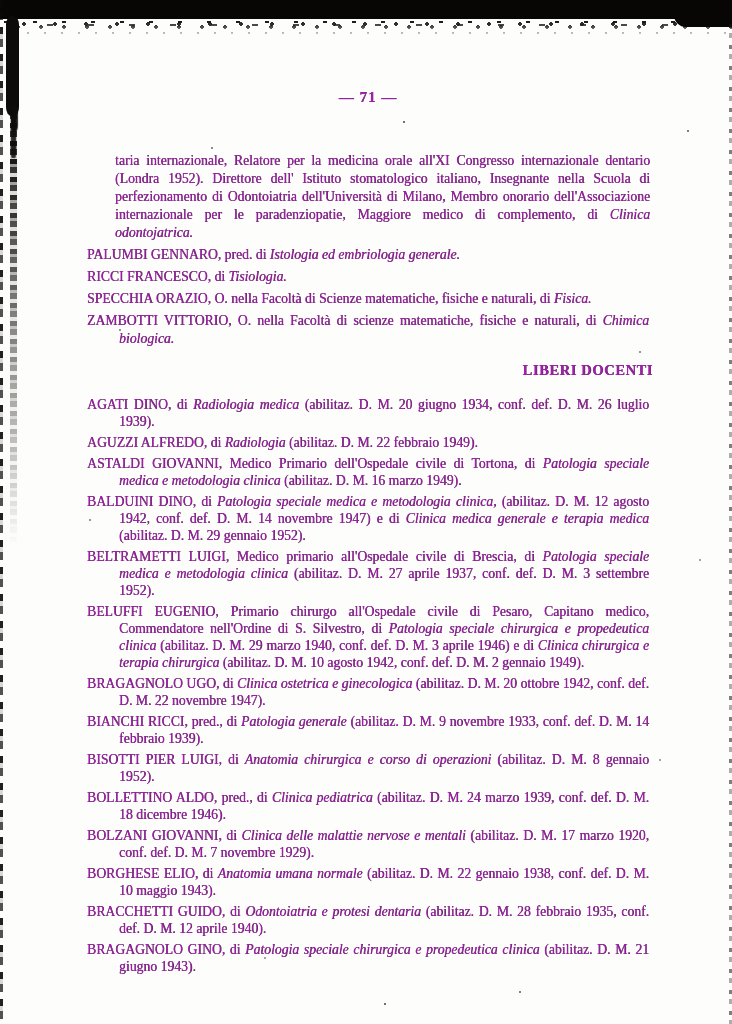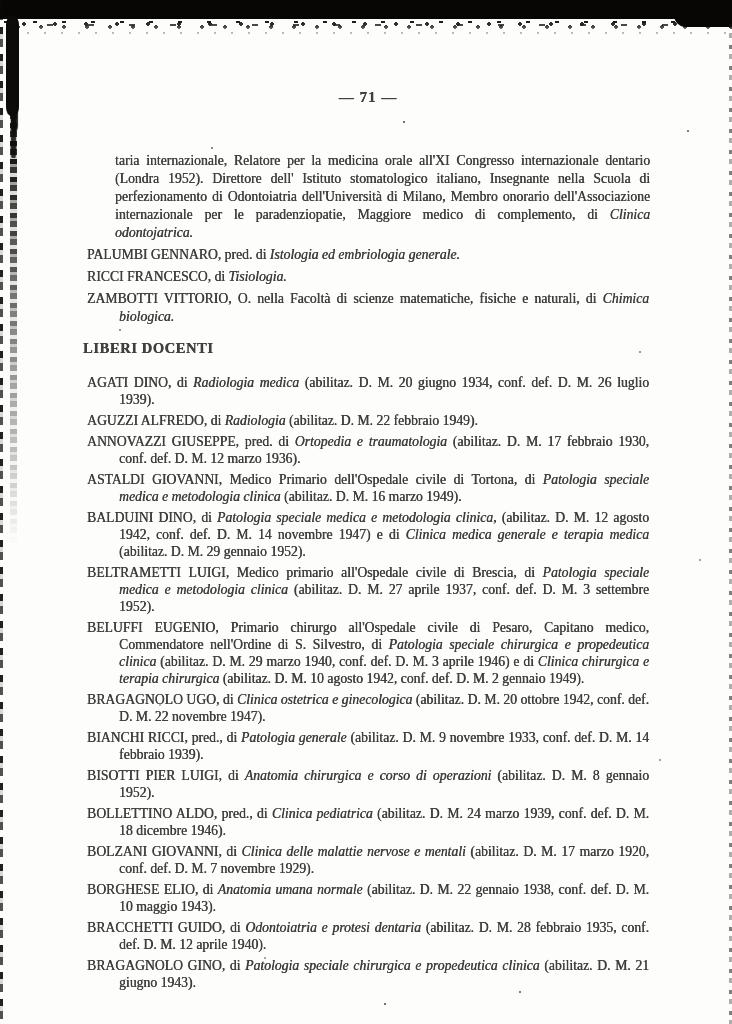--- a/index.html
+++ b/index.html
@@ -3,21 +3,21 @@
 <meta charset="utf-8">
 <style>
   html, body { margin: 0; padding: 0; background: #e8e8e8; }
   .page {
     position: relative;
     width: 732px;
     height: 1024px;
     background: #fdfdfb;
     overflow: hidden;
     font-family: "Liberation Serif", "DejaVu Serif", serif;
-    color: #404040;
+    color: #a21caf;
   }
 
   
   .artifact-top-bar {
     position: absolute; top: 0; left: 0; width: 732px; height: 19px;
     background: #070605;
   }
   .artifact-top-right-corner {
     position: absolute; top: 0; right: 0; width: 58px; height: 27px;
     background: #070605; border-bottom-left-radius: 12px;
@@ -92,21 +92,21 @@
   }
   .cont {
     margin: 0 3px 0 32px; text-align: justify; line-height: 18px;
   }
   .entries p.entry {
     margin: 4px; padding-left: 32px; text-indent: -32px; text-align: justify;
   }
   .faculty-list p.entry { line-height: 18px; }
   .docenti-list p.entry { line-height: 17px; }
   .section-heading {
-    text-align: left; font-size: 14.5px; font-weight: bold;
+    text-align: right; font-size: 14.5px; font-weight: bold;
     letter-spacing: 0.6px; line-height: 18px; margin: 13px 0 17px 0;
   }
   .it { font-style: italic; }
 </style>
 </head>
 <body>
 
 <div class="page">
 
   <div class="artifact-top-bar"></div>
@@ -120,29 +120,29 @@
 
   <div class="content">
 
     <div class="page-number">— 71 —</div>
 
     <p class="cont"><span>taria internazionale, Relatore per la medicina orale all'XI Congresso internazionale dentario (Londra 1952). Direttore dell' Istituto stomatologico italiano, Insegnante nella Scuola di perfezionamento di Odontoiatria dell'Università di Milano, Membro onorario dell'Associazione internazionale per le paradenziopatie, Maggiore medico di complemento, di </span><span class="it">Clinica odontojatrica.</span></p>
 
     <div class="entries faculty-list">
         <p class="entry"><span>PALUMBI GENNARO, pred. di </span><span class="it">Istologia ed embriologia generale.</span></p>
         <p class="entry"><span>RICCI FRANCESCO, di </span><span class="it">Tisiologia.</span></p>
+        <p class="entry"><span>SPECCHIA ORAZIO, O. nella Facoltà di Scienze matematiche, fisiche e naturali, di </span><span class="it">Fisica.</span></p>
         <p class="entry"><span>ZAMBOTTI VITTORIO, O. nella Facoltà di scienze matematiche, fisiche e naturali, di </span><span class="it">Chimica biologica.</span></p>
       </div>
 
     <h2 class="section-heading">LIBERI DOCENTI</h2>
 
     <div class="entries docenti-list">
         <p class="entry"><span>AGATI DINO, di </span><span class="it">Radiologia medica</span><span> (abilitaz. D. M. 20 giugno 1934, conf. def. D. M. 26 luglio 1939).</span></p>
         <p class="entry"><span>AGUZZI ALFREDO, di </span><span class="it">Radiologia</span><span> (abilitaz. D. M. 22 febbraio 1949).</span></p>
-        <p class="entry"><span>ANNOVAZZI GIUSEPPE, pred. di </span><span class="it">Ortopedia e traumatologia</span><span> (abilitaz. D. M. 17 febbraio 1930, conf. def. D. M. 12 marzo 1936).</span></p>
         <p class="entry"><span>ASTALDI GIOVANNI, Medico Primario dell'Ospedale civile di Tortona, di </span><span class="it">Patologia speciale medica e metodologia clinica</span><span> (abilitaz. D. M. 16 marzo 1949).</span></p>
         <p class="entry"><span>BALDUINI DINO, di </span><span class="it">Patologia speciale medica e metodologia clinica,</span><span> (abilitaz. D. M. 12 agosto 1942, conf. def. D. M. 14 novembre 1947) e di </span><span class="it">Clinica medica generale e terapia medica</span><span> (abilitaz. D. M. 29 gennaio 1952).</span></p>
         <p class="entry"><span>BELTRAMETTI LUIGI, Medico primario all'Ospedale civile di Brescia, di </span><span class="it">Patologia speciale medica e metodologia clinica</span><span> (abilitaz. D. M. 27 aprile 1937, conf. def. D. M. 3 settembre 1952).</span></p>
         <p class="entry"><span>BELUFFI EUGENIO, Primario chirurgo all'Ospedale civile di Pesaro, Capitano medico, Commendatore nell'Ordine di S. Silvestro, di </span><span class="it">Patologia speciale chirurgica e propedeutica clinica</span><span> (abilitaz. D. M. 29 marzo 1940, conf. def. D. M. 3 aprile 1946) e di </span><span class="it">Clinica chirurgica e terapia chirurgica</span><span> (abilitaz. D. M. 10 agosto 1942, conf. def. D. M. 2 gennaio 1949).</span></p>
         <p class="entry"><span>BRAGAGNOLO UGO, di </span><span class="it">Clinica ostetrica e ginecologica</span><span> (abilitaz. D. M. 20 ottobre 1942, conf. def. D. M. 22 novembre 1947).</span></p>
         <p class="entry"><span>BIANCHI RICCI, pred., di </span><span class="it">Patologia generale</span><span> (abilitaz. D. M. 9 novembre 1933, conf. def. D. M. 14 febbraio 1939).</span></p>
         <p class="entry"><span>BISOTTI PIER LUIGI, di </span><span class="it">Anatomia chirurgica e corso di operazioni</span><span> (abilitaz. D. M. 8 gennaio 1952).</span></p>
         <p class="entry"><span>BOLLETTINO ALDO, pred., di </span><span class="it">Clinica pediatrica</span><span> (abilitaz. D. M. 24 marzo 1939, conf. def. D. M. 18 dicembre 1946).</span></p>
         <p class="entry"><span>BOLZANI GIOVANNI, di </span><span class="it">Clinica delle malattie nervose e mentali</span><span> (abilitaz. D. M. 17 marzo 1920, conf. def. D. M. 7 novembre 1929).</span></p>
         <p class="entry"><span>BORGHESE ELIO, di </span><span class="it">Anatomia umana normale</span><span> (abilitaz. D. M. 22 gennaio 1938, conf. def. D. M. 10 maggio 1943).</span></p>

